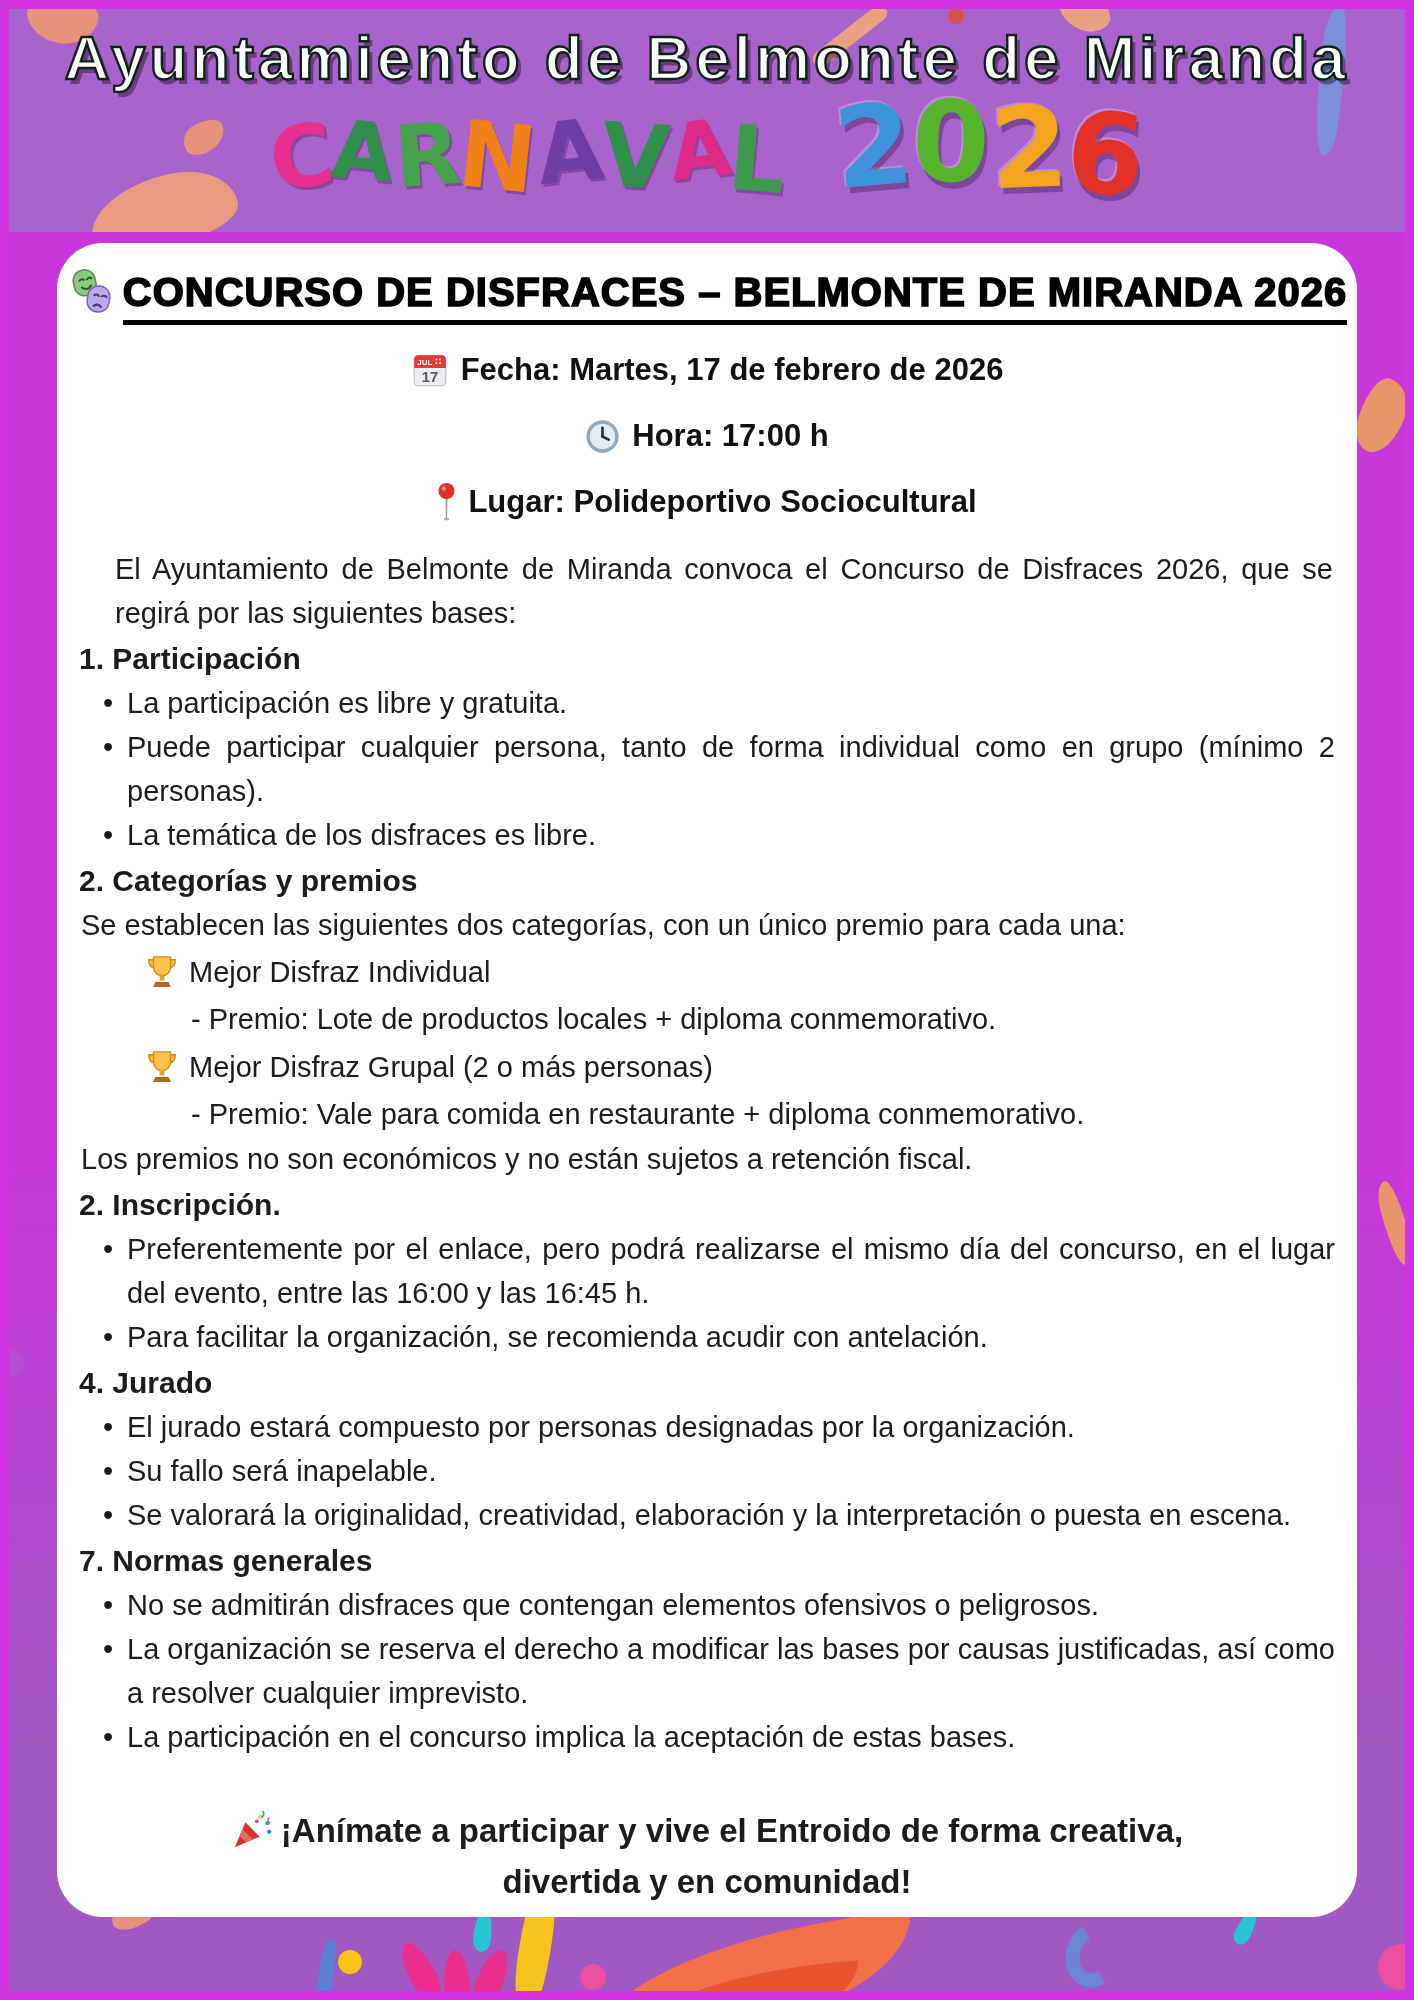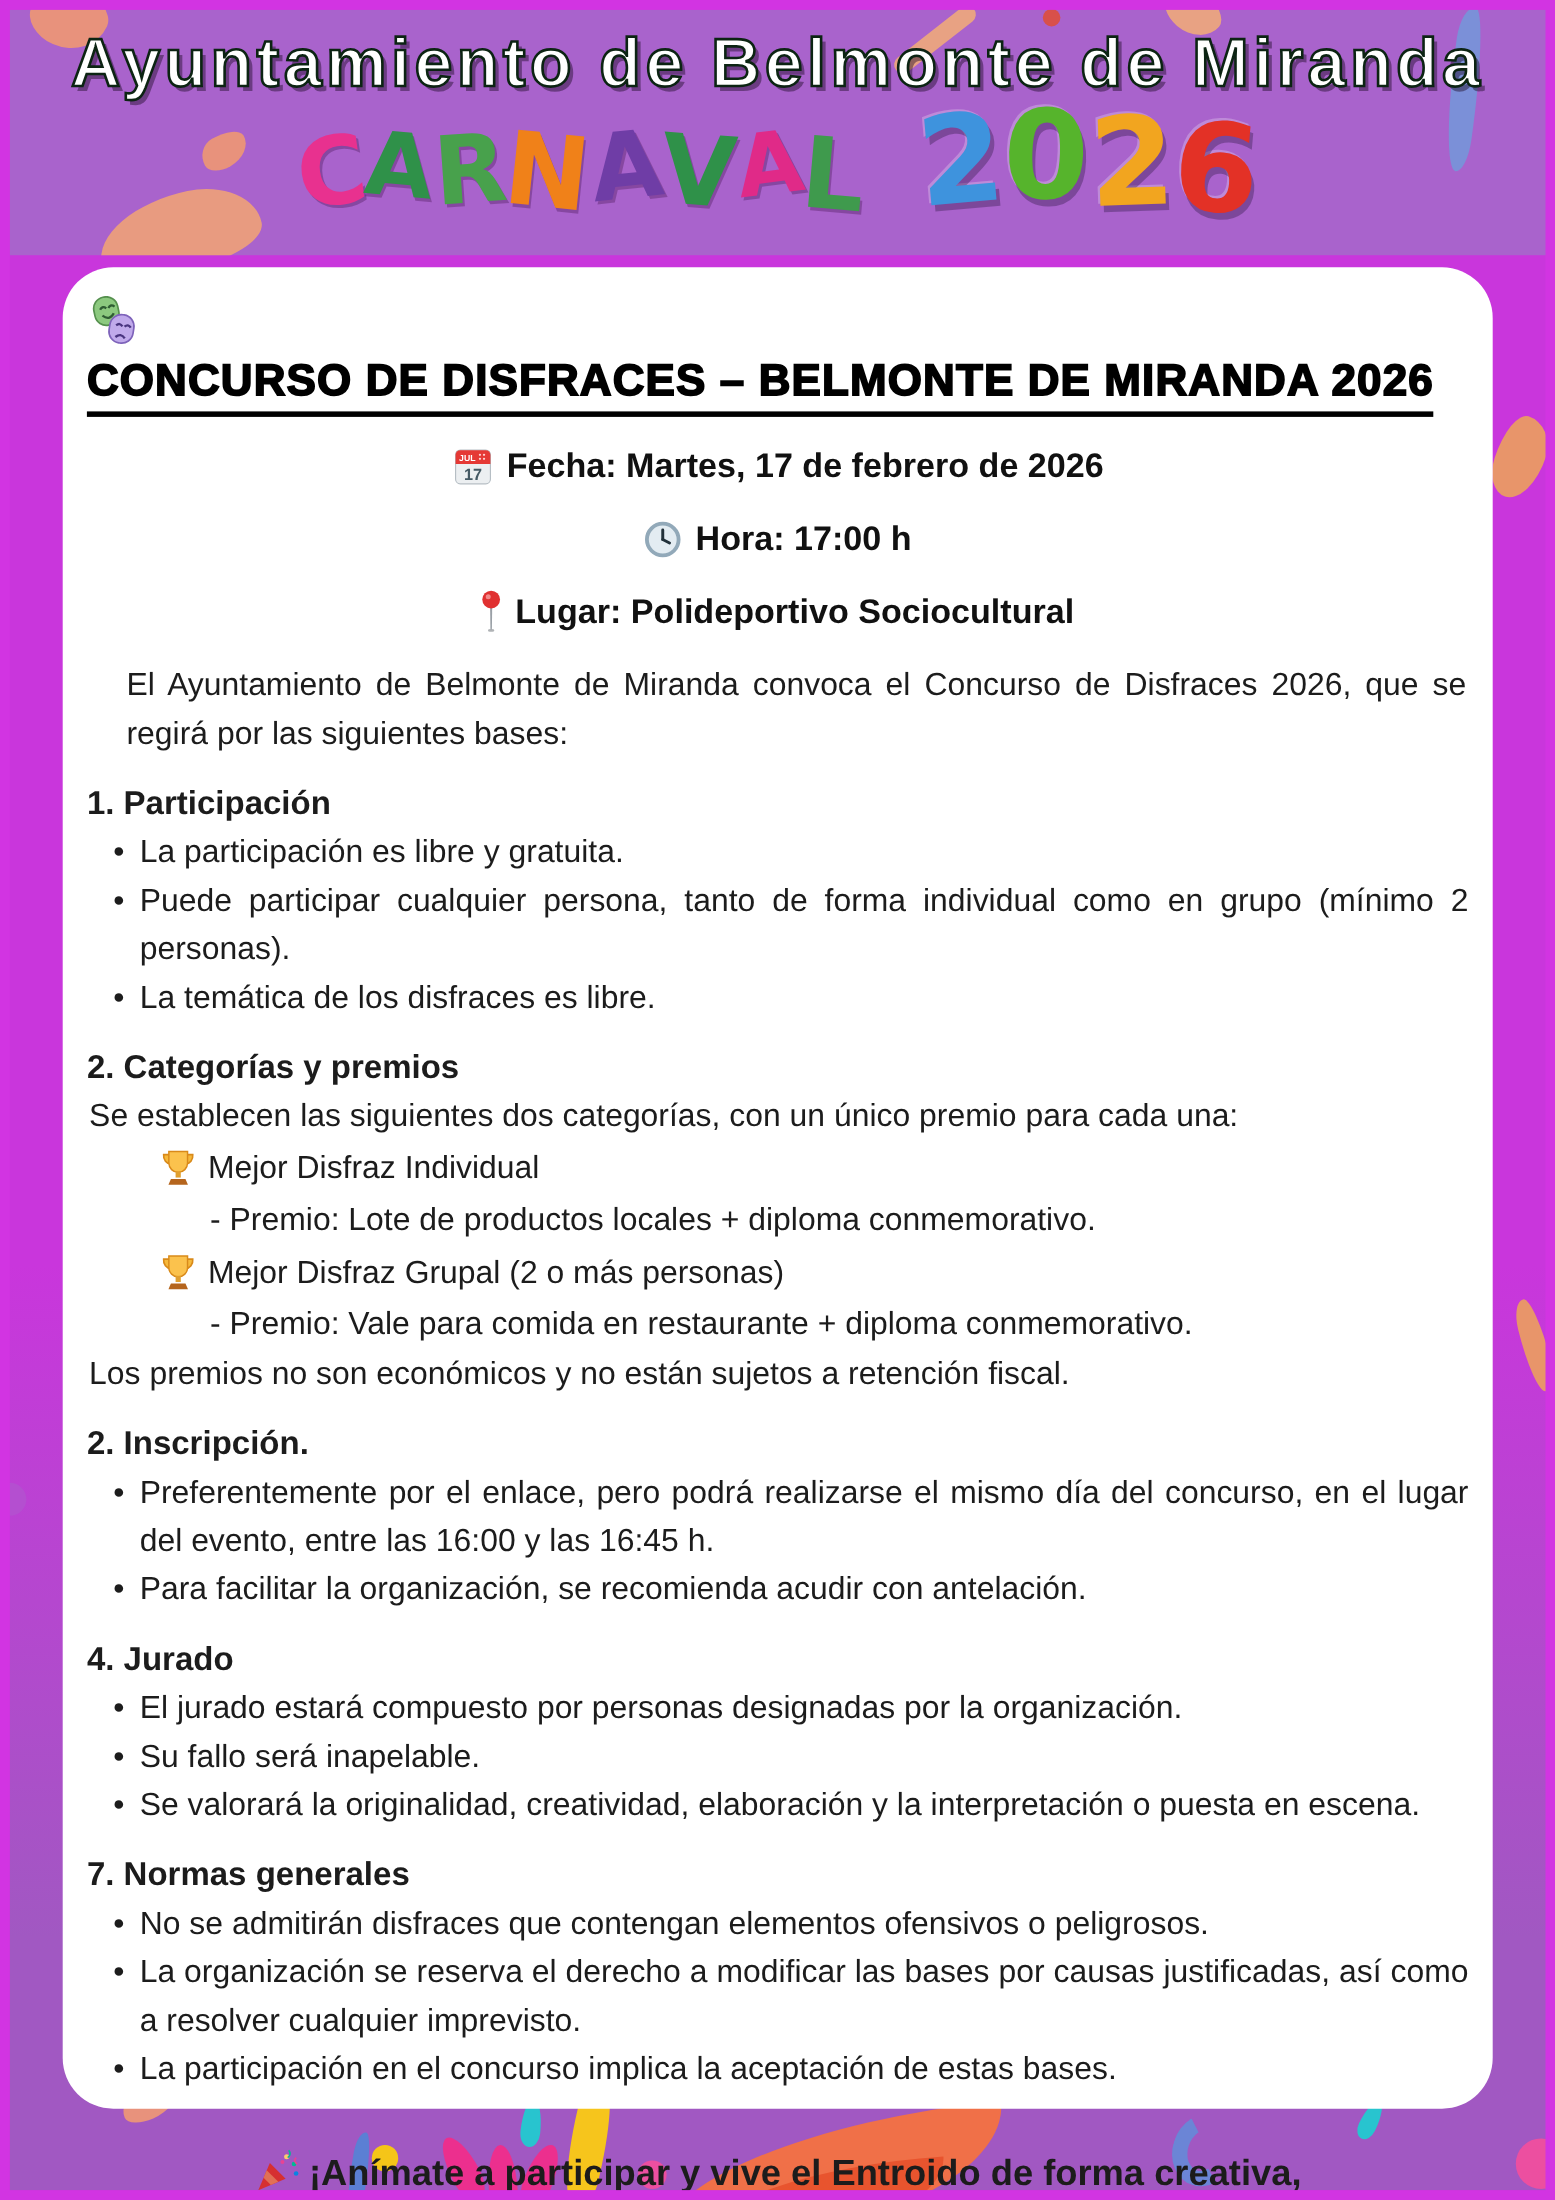--- a/index.html
+++ b/index.html
@@ -42,31 +42,31 @@
   .cf{position:absolute;pointer-events:none;}
   .rib{border-radius:40% 60% 55% 45%/60% 40% 60% 40%;}
 
   
   .card{
     position:absolute;left:57px;top:243px;width:1300px;height:1674px;
     background:#ffffff;border-radius:46px;z-index:3;
     padding:0;box-sizing:border-box;color:#1c1c1c;
   }
   .card-inner{padding:26px 22px 0 22px;}
-  .card-title-row{display:flex;justify-content:center;align-items:flex-start;gap:8px;flex-direction:column;}
+  .card-title-row{display:flex;justify-content:center;align-items:flex-start;gap:8px;}
   .card-title{
     font-size:40px;font-weight:bold;letter-spacing:1px;color:#000;
     -webkit-text-stroke:1.6px #000;
     border-bottom:5px solid #000;padding-bottom:5px;line-height:1.15;white-space:nowrap;
   }
   .meta-row{display:flex;justify-content:center;align-items:center;gap:12px;margin:24px 0;height:42px;}
   .meta-text{font-size:31px;font-weight:bold;color:#111;}
   .para{font-size:29px;line-height:44px;text-align:justify;margin:0 2px;}
   .intro{margin-top:20px;margin-left:36px;}
-  .sec-h{font-size:30px;font-weight:bold;margin:21px 0 1px 0;line-height:42px;}
+  .sec-h{font-size:30px;font-weight:bold;margin:3px 0 1px 0;line-height:42px;}
   .bullet{position:relative;padding-left:48px;font-size:29px;line-height:44px;text-align:justify;}
   .bullet::before{content:"•";position:absolute;left:24px;top:0;font-size:29px;}
   .prize-title-row{display:flex;align-items:center;gap:10px;padding-left:66px;height:50px;font-size:29px;line-height:44px;text-align:right;}
   .prize-detail{padding-left:112px;font-size:29px;line-height:45px;}
   .cta{margin-top:46px;text-align:center;font-size:33px;font-weight:bold;line-height:51px;padding:0 90px;}
   .cta svg{vertical-align:-8px;margin-right:8px;}
   .icon{flex:0 0 auto;}
 </style>
 </head>
 <body>

